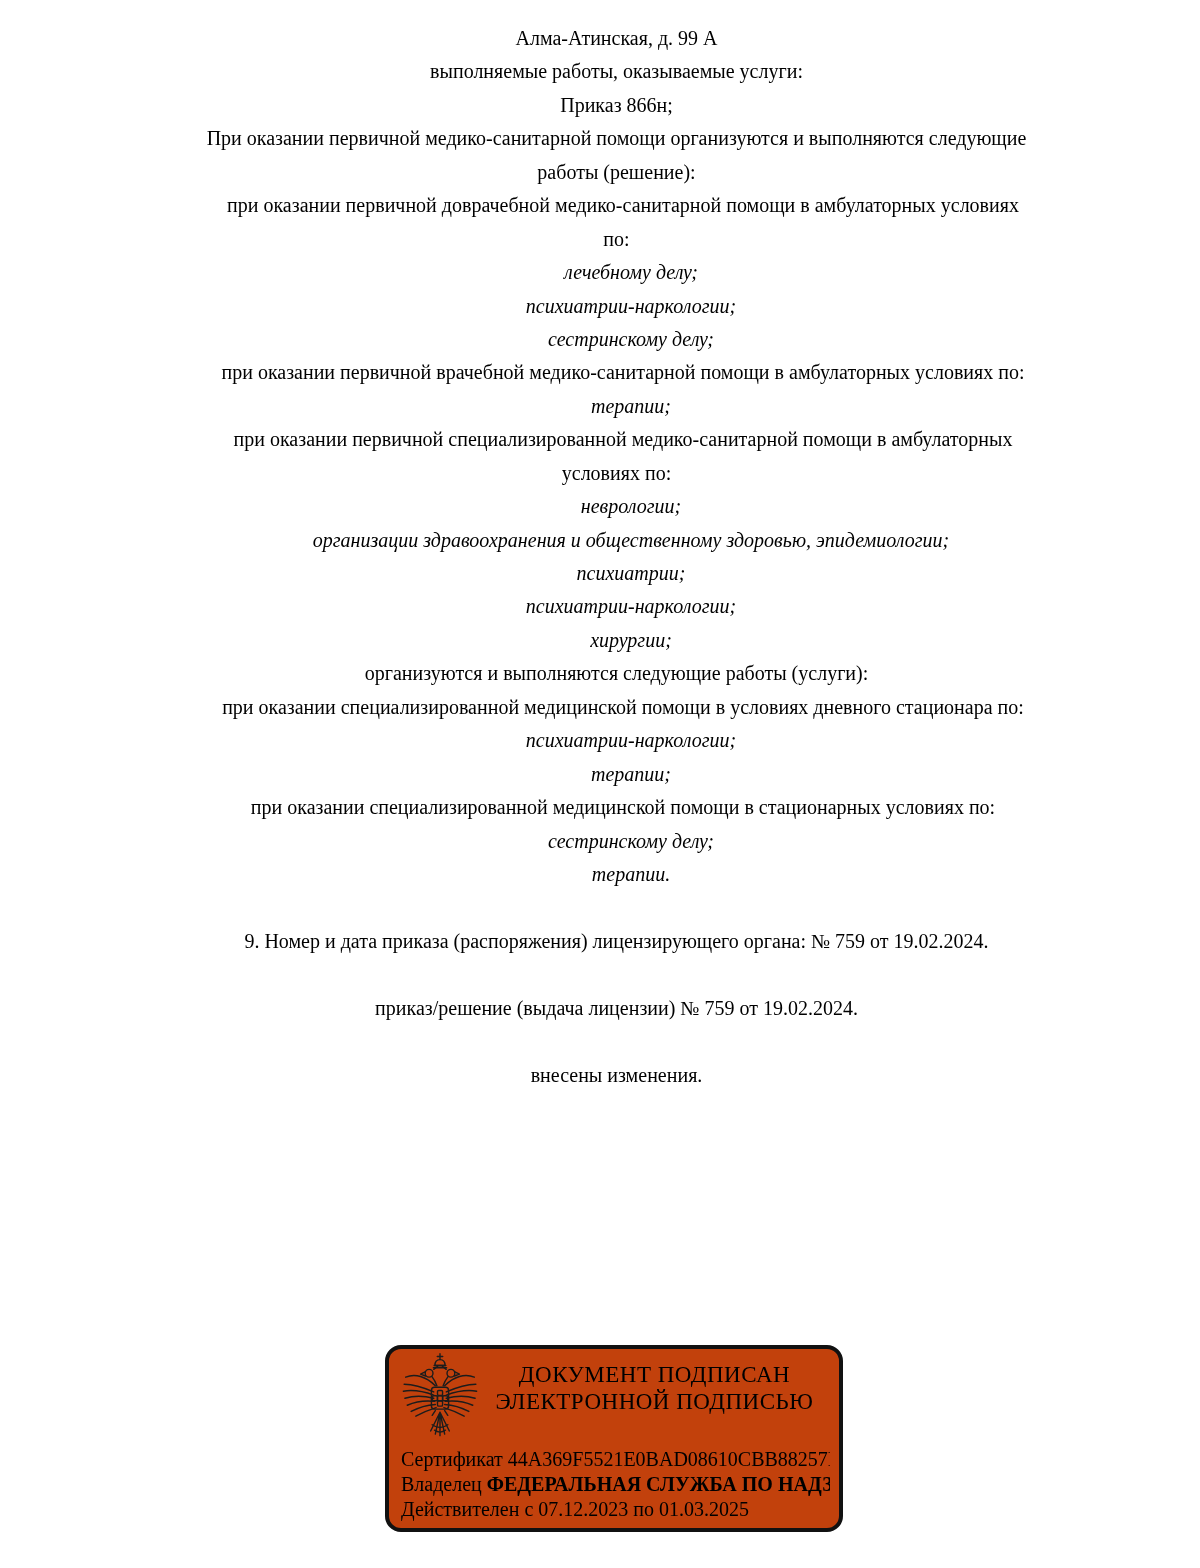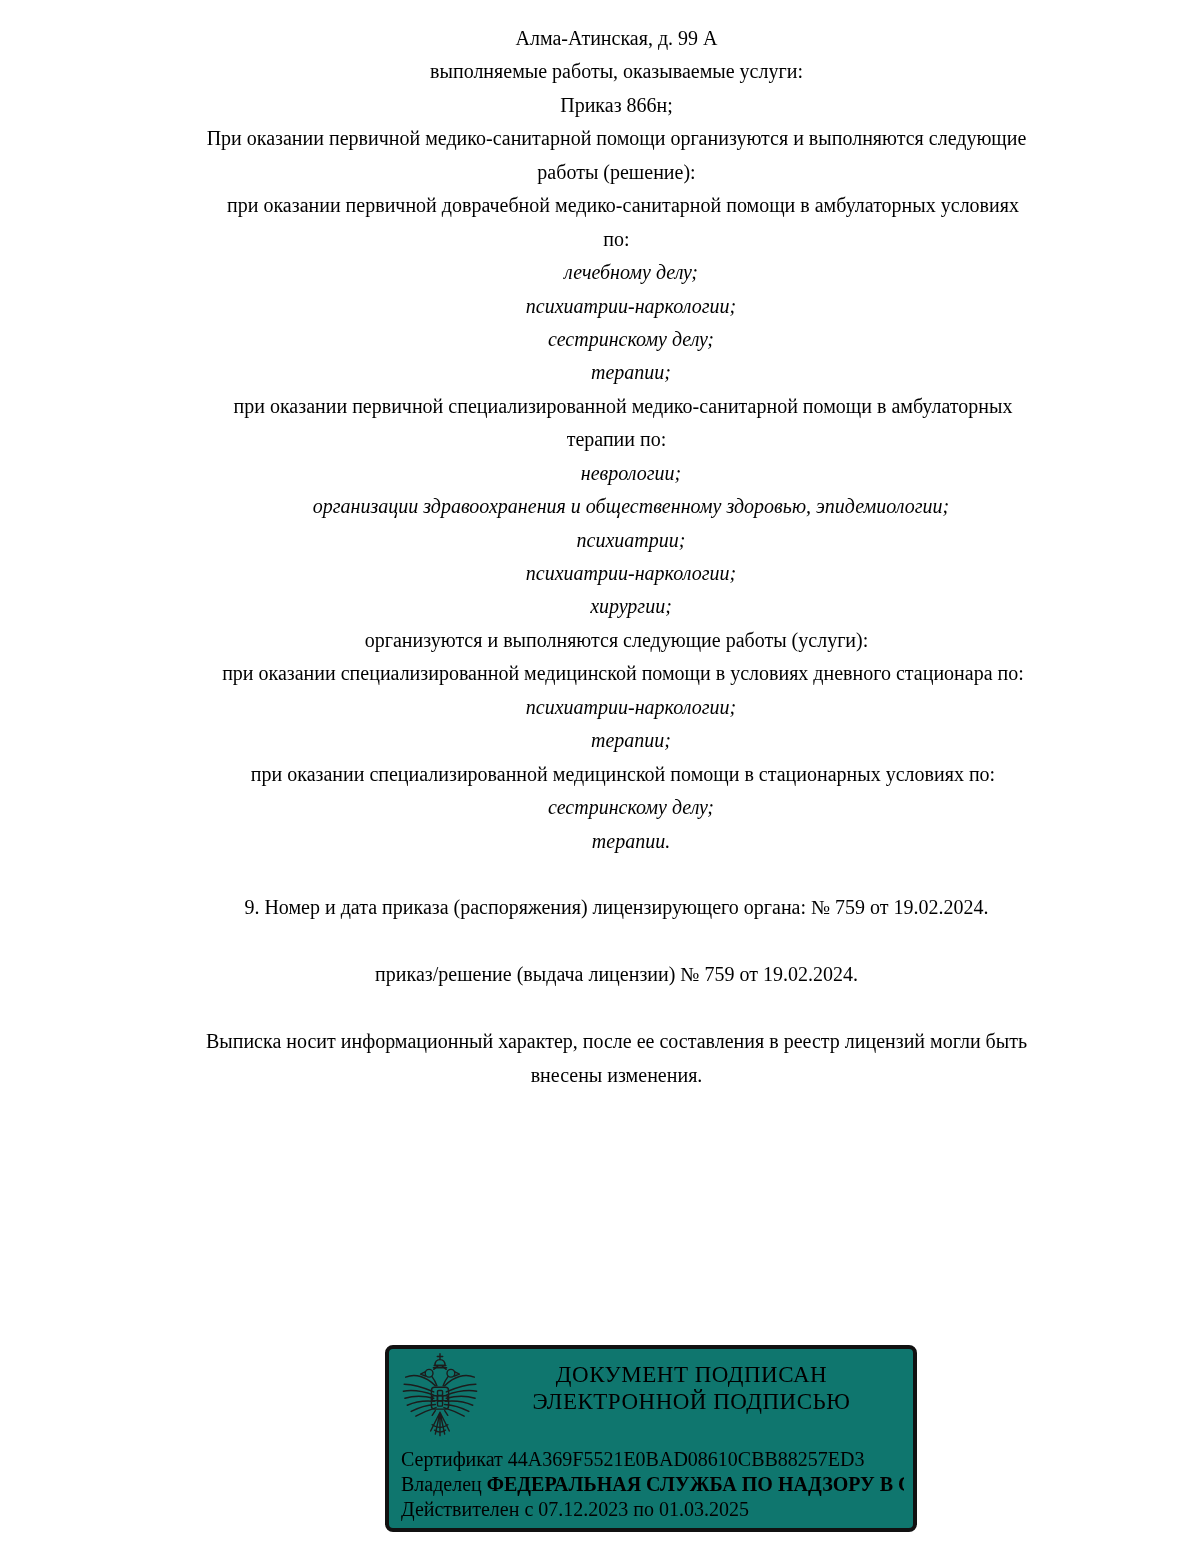--- a/index.html
+++ b/index.html
@@ -31,27 +31,27 @@
   }
   .ind-0 { padding-left: 33px; }
   .ind-1 { padding-left: 46px; }
   .ind-2 { padding-left: 62px; font-style: italic; }
 
   
   .stamp {
     position: absolute;
     left: 385px;
     top: 1345px;
-    width: 532px;
+    width: 458px;
     height: 187px;
     box-sizing: border-box;
     border: 4px solid #111111;
-    border-radius: 8px;
+    border-radius: 16px;
     padding: 3px 9px 0 12px;
-    background: #0f766e;
+    background: #c2410c;
     overflow: hidden;
   }
   .stamp-header {
     display: flex;
     align-items: flex-start;
     height: 95px;
   }
   .emblem {
     width: 78px;
     height: 92px;
@@ -83,41 +83,41 @@
       <div class="line ind-0">Алма-Атинская, д. 99 А</div>
       <div class="line ind-0">выполняемые работы, оказываемые услуги:</div>
       <div class="line ind-0">Приказ 866н;</div>
       <div class="line ind-0">При оказании первичной медико-санитарной помощи организуются и выполняются следующие</div>
       <div class="line ind-0">работы (решение):</div>
       <div class="line ind-1">при оказании первичной доврачебной медико-санитарной помощи в амбулаторных условиях</div>
       <div class="line ind-0">по:</div>
       <div class="line ind-2">лечебному делу;</div>
       <div class="line ind-2">психиатрии-наркологии;</div>
       <div class="line ind-2">сестринскому делу;</div>
+      <div class="line ind-1">при оказании первичной врачебной медико-санитарной помощи в амбулаторных условиях по:</div>
       <div class="line ind-2">терапии;</div>
       <div class="line ind-1">при оказании первичной специализированной медико-санитарной помощи в амбулаторных</div>
-      <div class="line ind-0">терапии по:</div>
+      <div class="line ind-0">условиях по:</div>
       <div class="line ind-2">неврологии;</div>
       <div class="line ind-2">организации здравоохранения и общественному здоровью, эпидемиологии;</div>
       <div class="line ind-2">психиатрии;</div>
       <div class="line ind-2">психиатрии-наркологии;</div>
       <div class="line ind-2">хирургии;</div>
       <div class="line ind-0">организуются и выполняются следующие работы (услуги):</div>
       <div class="line ind-1">при оказании специализированной медицинской помощи в условиях дневного стационара по:</div>
       <div class="line ind-2">психиатрии-наркологии;</div>
       <div class="line ind-2">терапии;</div>
       <div class="line ind-1">при оказании специализированной медицинской помощи в стационарных условиях по:</div>
       <div class="line ind-2">сестринскому делу;</div>
       <div class="line ind-2">терапии.</div>
       <div class="line ind-0"></div>
       <div class="line ind-0">9. Номер и дата приказа (распоряжения) лицензирующего органа: № 759 от 19.02.2024.</div>
       <div class="line ind-0"></div>
       <div class="line ind-0">приказ/решение (выдача лицензии) № 759 от 19.02.2024.</div>
       <div class="line ind-0"></div>
-      <div class="line ind-0">Выписка носит информационный характер, после ее составления в реестр лицензий могли быть</div>
       <div class="line ind-0">внесены изменения.</div>
     </section>
 
   <div class="stamp">
     <div class="stamp-header">
       <svg class="emblem" viewBox="0 0 100 118" xmlns="http://www.w3.org/2000/svg" aria-hidden="true">
         <g stroke="#1c1c1c" fill="none" stroke-width="1.8" stroke-linecap="round" stroke-linejoin="round">
 
           <path d="M50 1 v7 M46.5 4.5 h7"></path>
 

